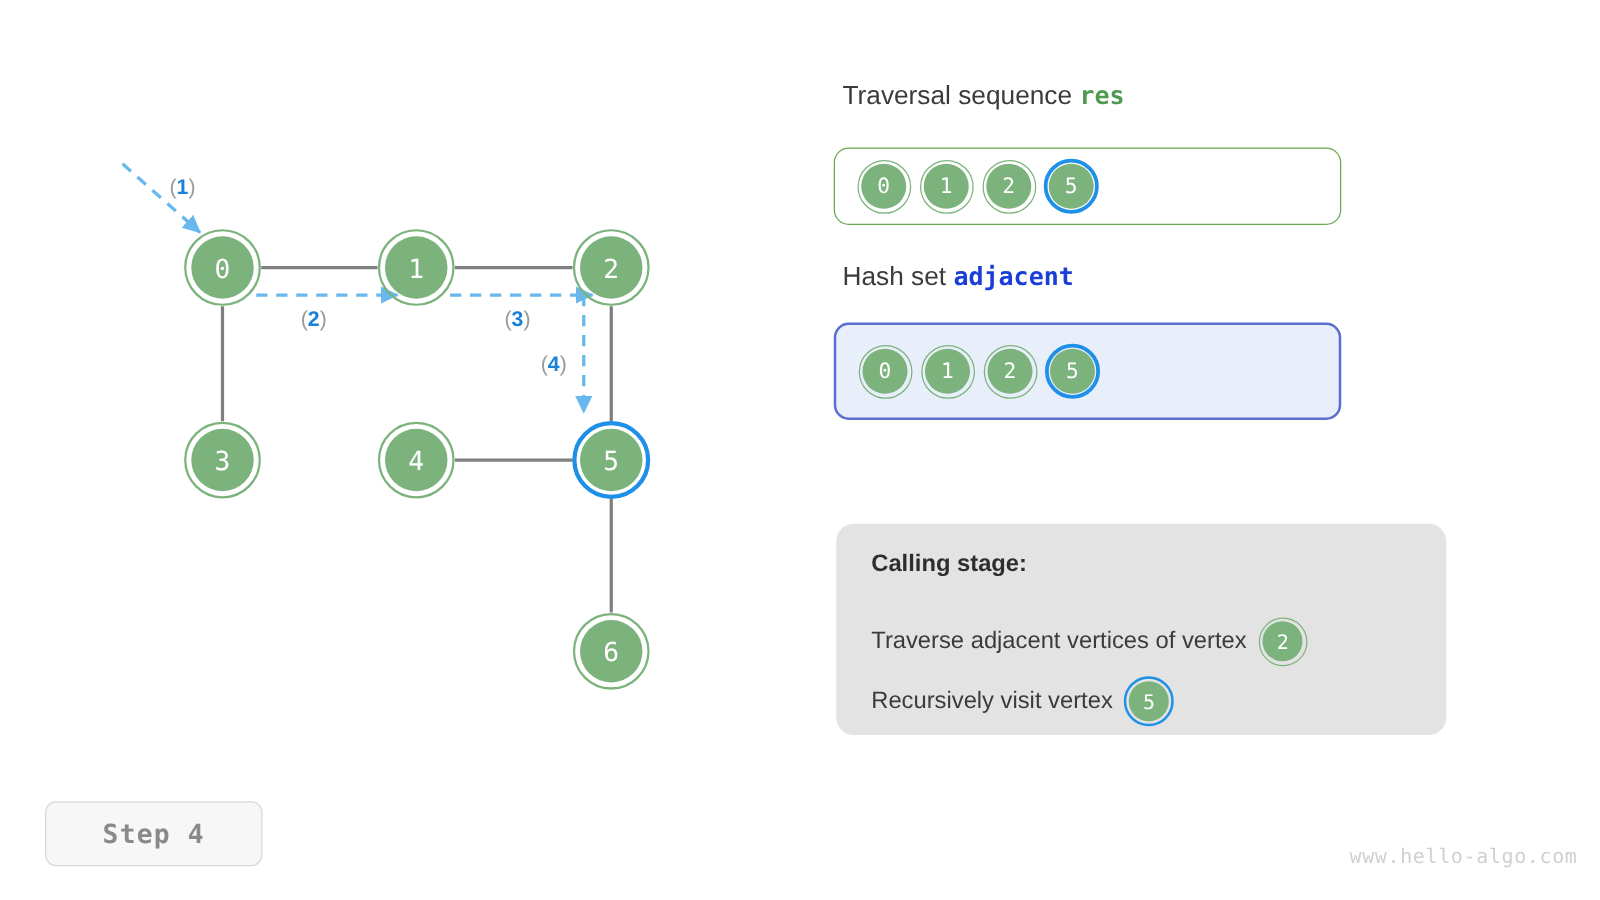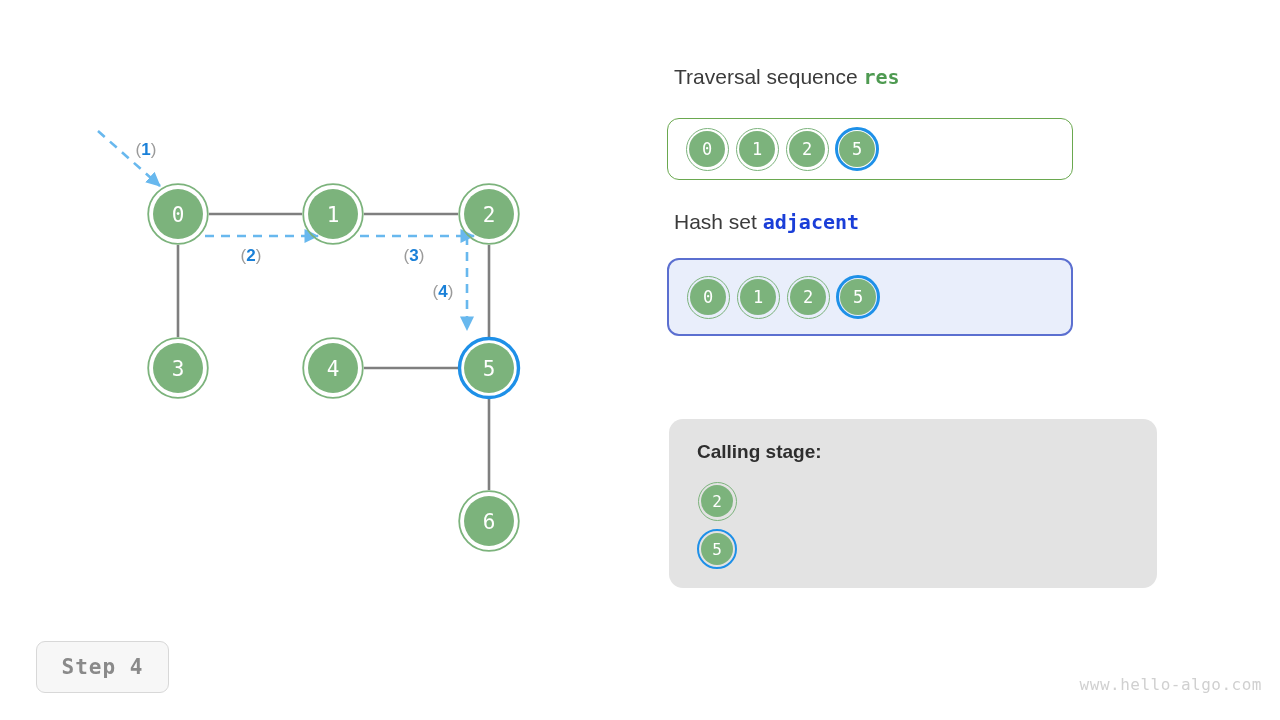--- a/index.html
+++ b/index.html
@@ -131,21 +131,21 @@
     width: 488px; height: 169px;
     background: #e3e3e3;
     border-radius: 14px;
     box-sizing: border-box;
     padding: 22px 26px 0 28px;
   }
   #calling-title {
     font-size: 19px;
     font-weight: bold;
     color: #2e2e2e;
-    margin-bottom: 18px;
+    margin-bottom: 30px;
   }
   .stage-line {
     display: flex;
     align-items: center;
     font-size: 19px;
     color: #3b3b3b;
     margin-bottom: 8px;
     white-space: nowrap;
   }
   .stage-line .txt { margin-right: 9px; }
@@ -178,21 +178,21 @@
   .mini.hl .ring {
     border: 2.8px solid #1e90e8;
     left: 0; top: 0;
     width: 40px; height: 40px;
   }
 
   
   #step-badge {
     position: absolute;
     left: 36px; top: 641px;
-    width: 133px; height: 52px;
+    width: 174px; height: 52px;
     box-sizing: border-box;
     background: #f7f7f7;
     border: 1px solid #d8d8d8;
     border-radius: 9px;
     display: flex;
     align-items: center;
     justify-content: center;
     font-family: "DejaVu Sans Mono", "Liberation Mono", monospace;
     font-size: 21px;
     font-weight: bold;
@@ -330,26 +330,28 @@
         <div class="token hl">
           <div class="disc">5</div>
           <div class="ring"></div>
         </div>
       </div>
 
     <div id="calling-stage">
       <div id="calling-title">Calling stage:</div>
       <div id="calling-lines">
           <div class="stage-line">
+            <span class="txt">Traverse adjacent vertices of vertex</span>
             <div class="mini">
               <div class="disc">2</div>
               <div class="ring"></div>
             </div>
           </div>
           <div class="stage-line">
+            <span class="txt">Recursively visit vertex</span>
             <div class="mini hl">
               <div class="disc">5</div>
               <div class="ring"></div>
             </div>
           </div>
         </div>
     </div>
 
   </div>
 

